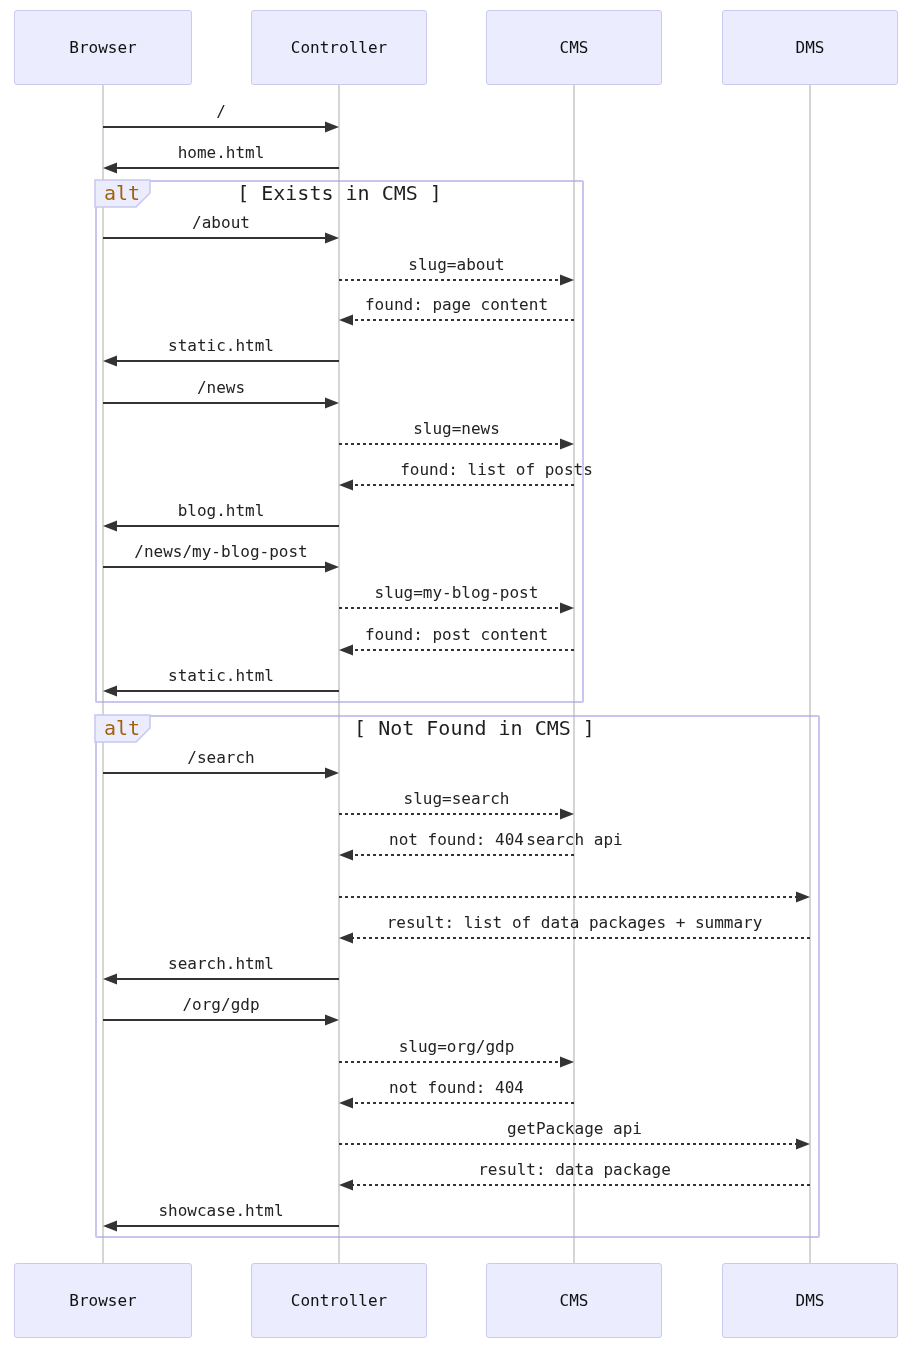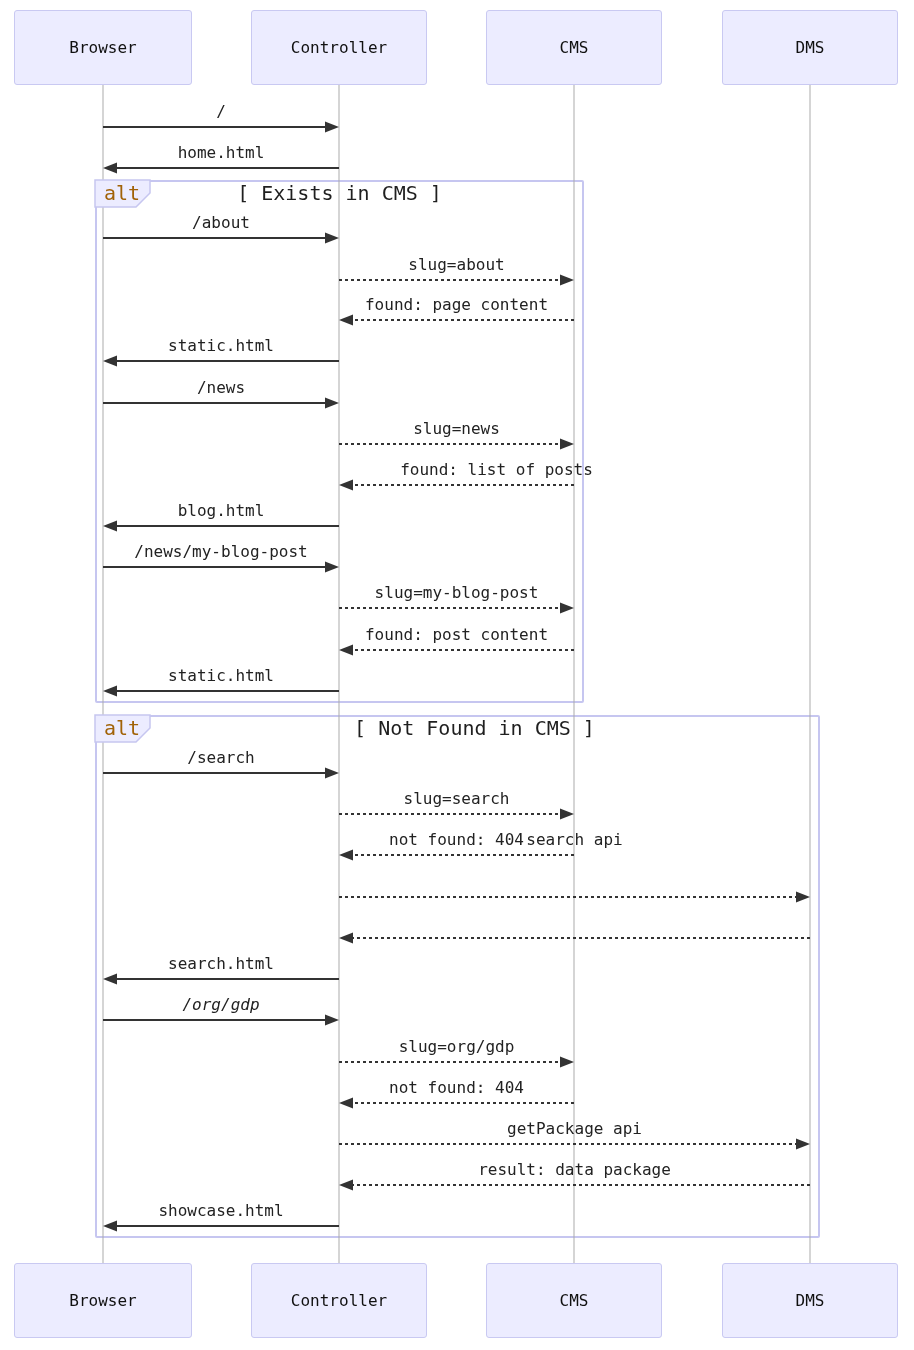--- a/index.html
+++ b/index.html
@@ -150,22 +150,23 @@
     <div class="msg-label" style="left: 456.5px; top: 461px; margin-left: 40px;">found: list of posts</div>
     <div class="msg-label" style="left: 221px; top: 502px;">blog.html</div>
     <div class="msg-label" style="left: 221px; top: 543px;">/news/my-blog-post</div>
     <div class="msg-label" style="left: 456.5px; top: 584px;">slug=my-blog-post</div>
     <div class="msg-label" style="left: 456.5px; top: 626px;">found: post content</div>
     <div class="msg-label" style="left: 221px; top: 667px;">static.html</div>
     <div class="msg-label" style="left: 221px; top: 749px;">/search</div>
     <div class="msg-label" style="left: 456.5px; top: 790px;">slug=search</div>
     <div class="msg-label" style="left: 456.5px; top: 831px;">not found: 404</div>
     <div class="msg-label" style="left: 574.5px; top: 831px;">search api</div>
+    <div class="msg-label" style="left: 574.5px; top: 914px;">result: list of data packages + summary</div>
     <div class="msg-label" style="left: 221px; top: 955px;">search.html</div>
-    <div class="msg-label" style="left: 221px; top: 996px; font-style: italic;">/org/gdp</div>
+    <div class="msg-label" style="left: 221px; top: 996px;">/org/gdp</div>
     <div class="msg-label" style="left: 456.5px; top: 1038px;">slug=org/gdp</div>
     <div class="msg-label" style="left: 456.5px; top: 1079px;">not found: 404</div>
     <div class="msg-label" style="left: 574.5px; top: 1120px;">getPackage api</div>
     <div class="msg-label" style="left: 574.5px; top: 1161px;">result: data package</div>
     <div class="msg-label" style="left: 221px; top: 1202px;">showcase.html</div>
     <div class="actor-box" style="left: 14px; top: 10px; width: 178px; height: 75px; background: rgb(236, 236, 255); border-color: rgb(201, 201, 242);">
       <span>Browser</span>
     </div>
     <div class="actor-box" style="left: 14px; top: 1263px; width: 178px; height: 75px; background: rgb(236, 236, 255); border-color: rgb(201, 201, 242);">
       <span>Browser</span>

